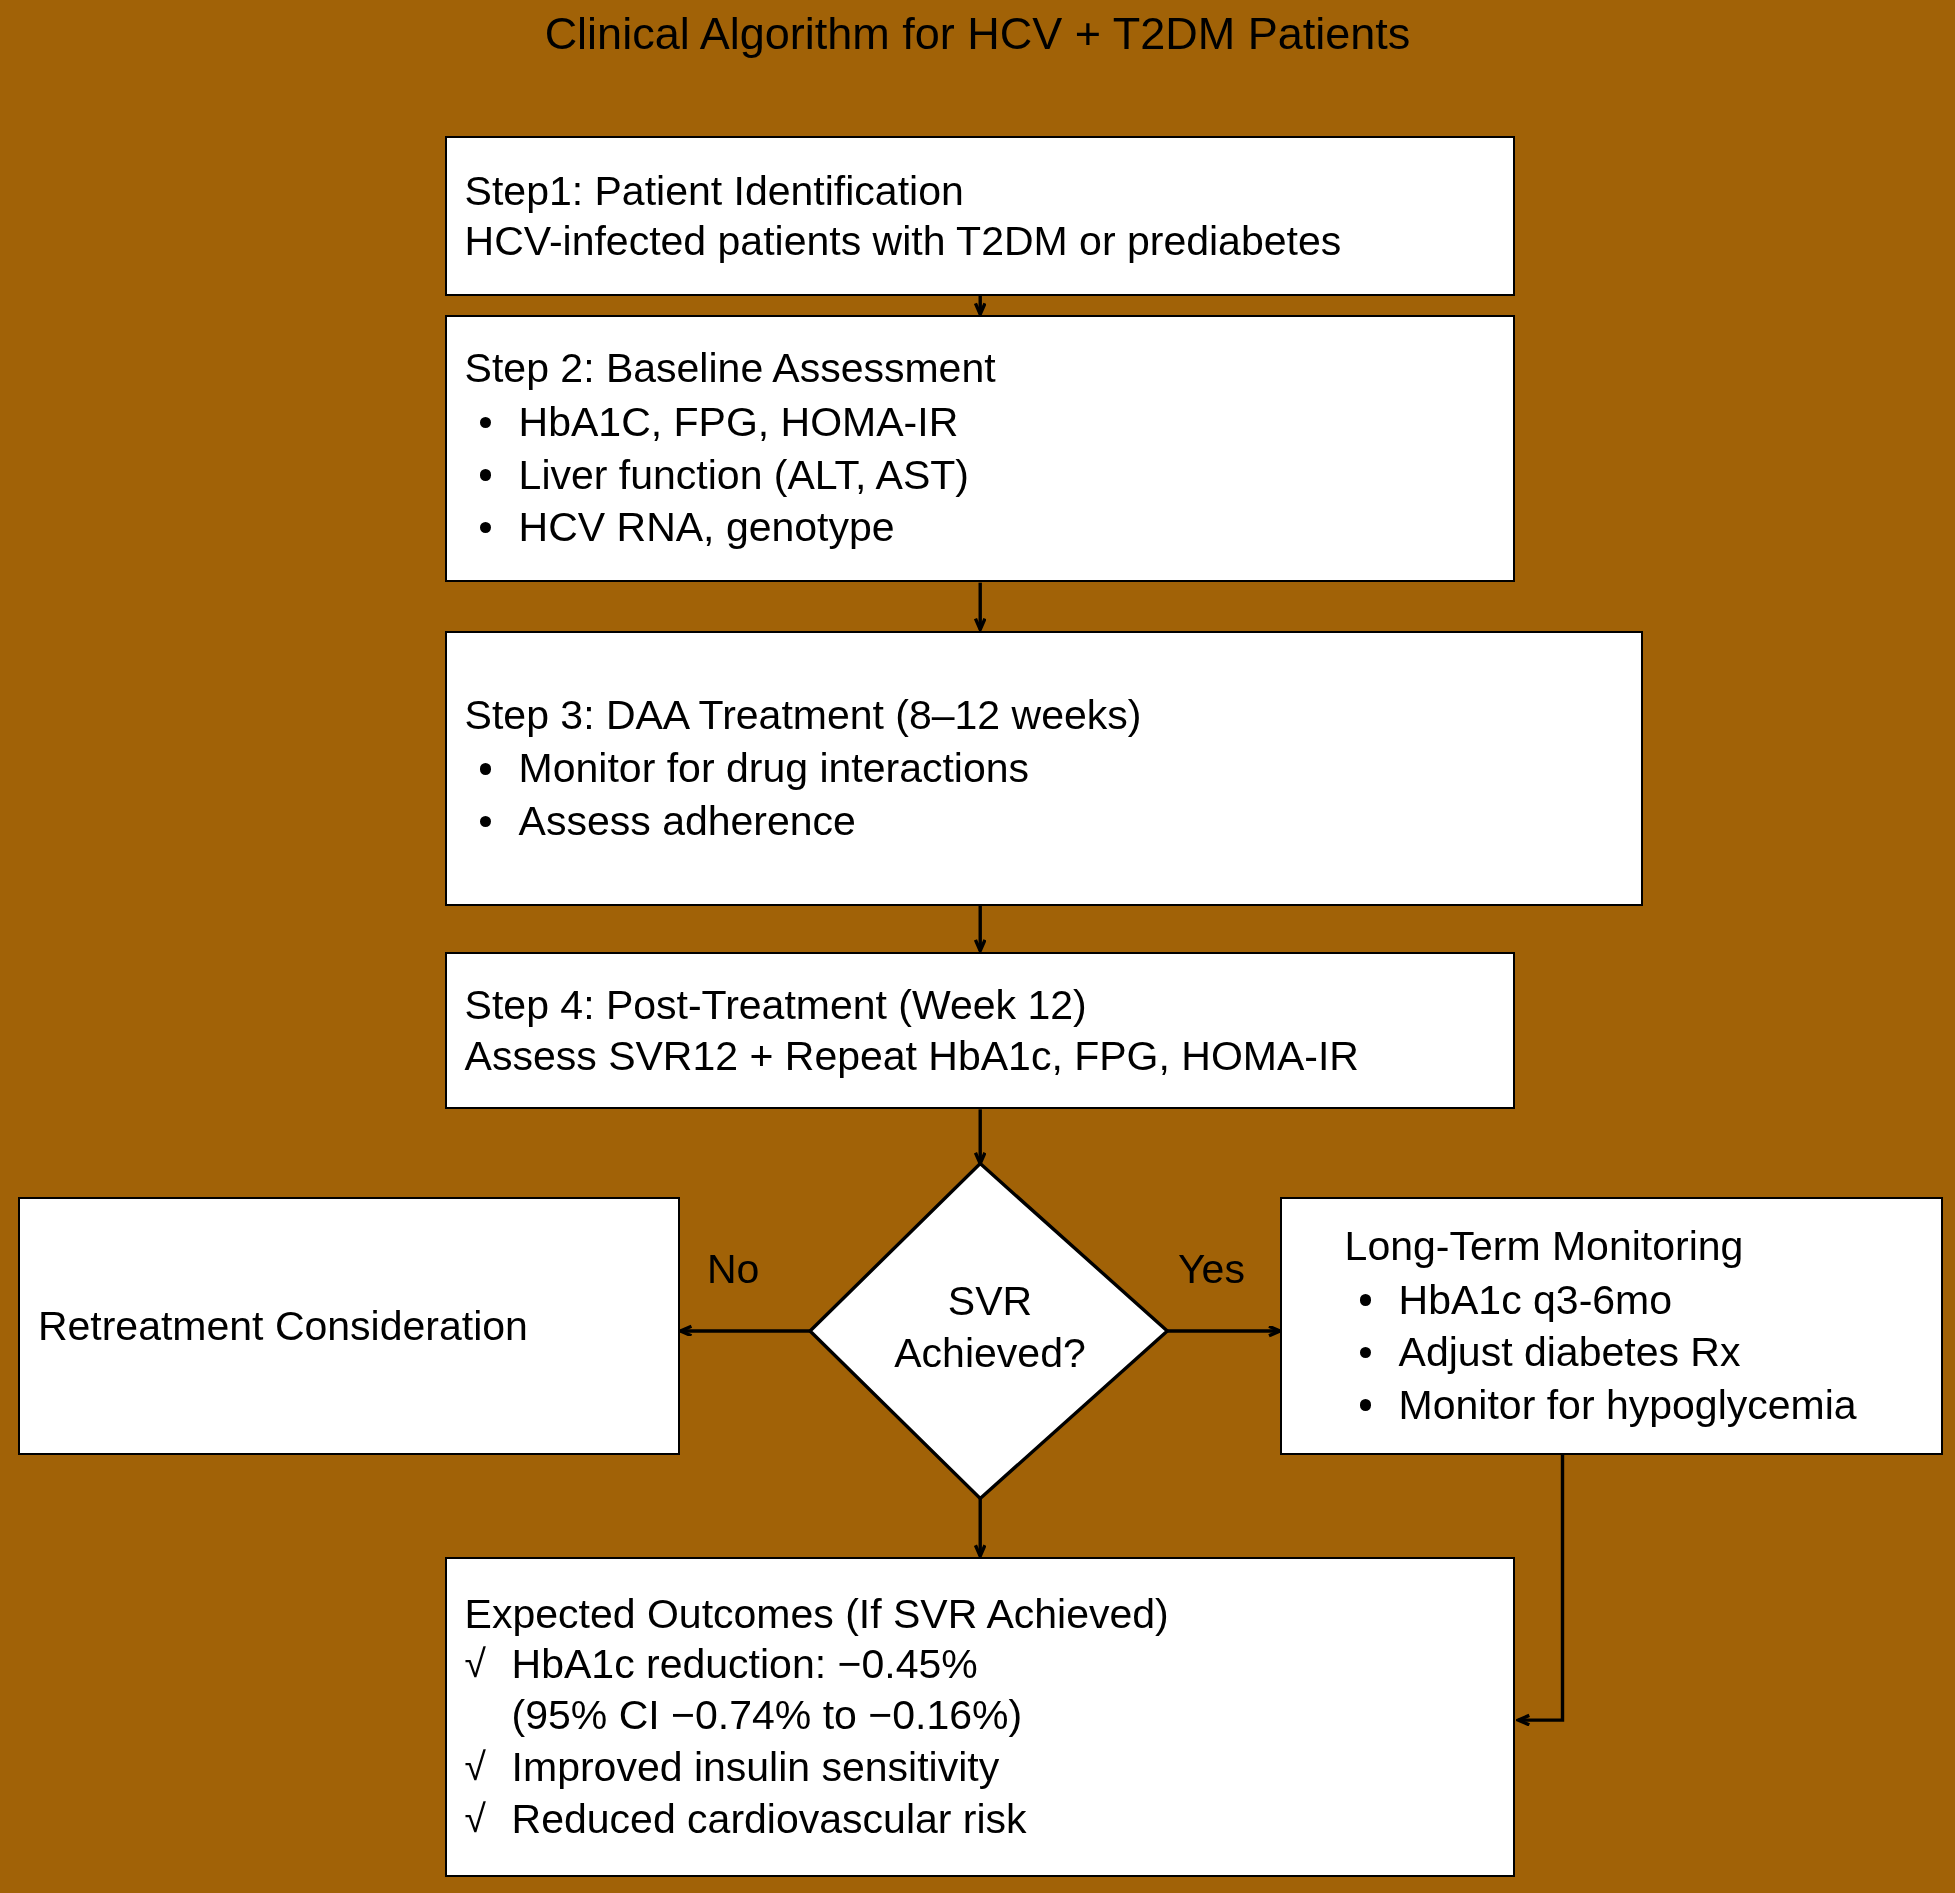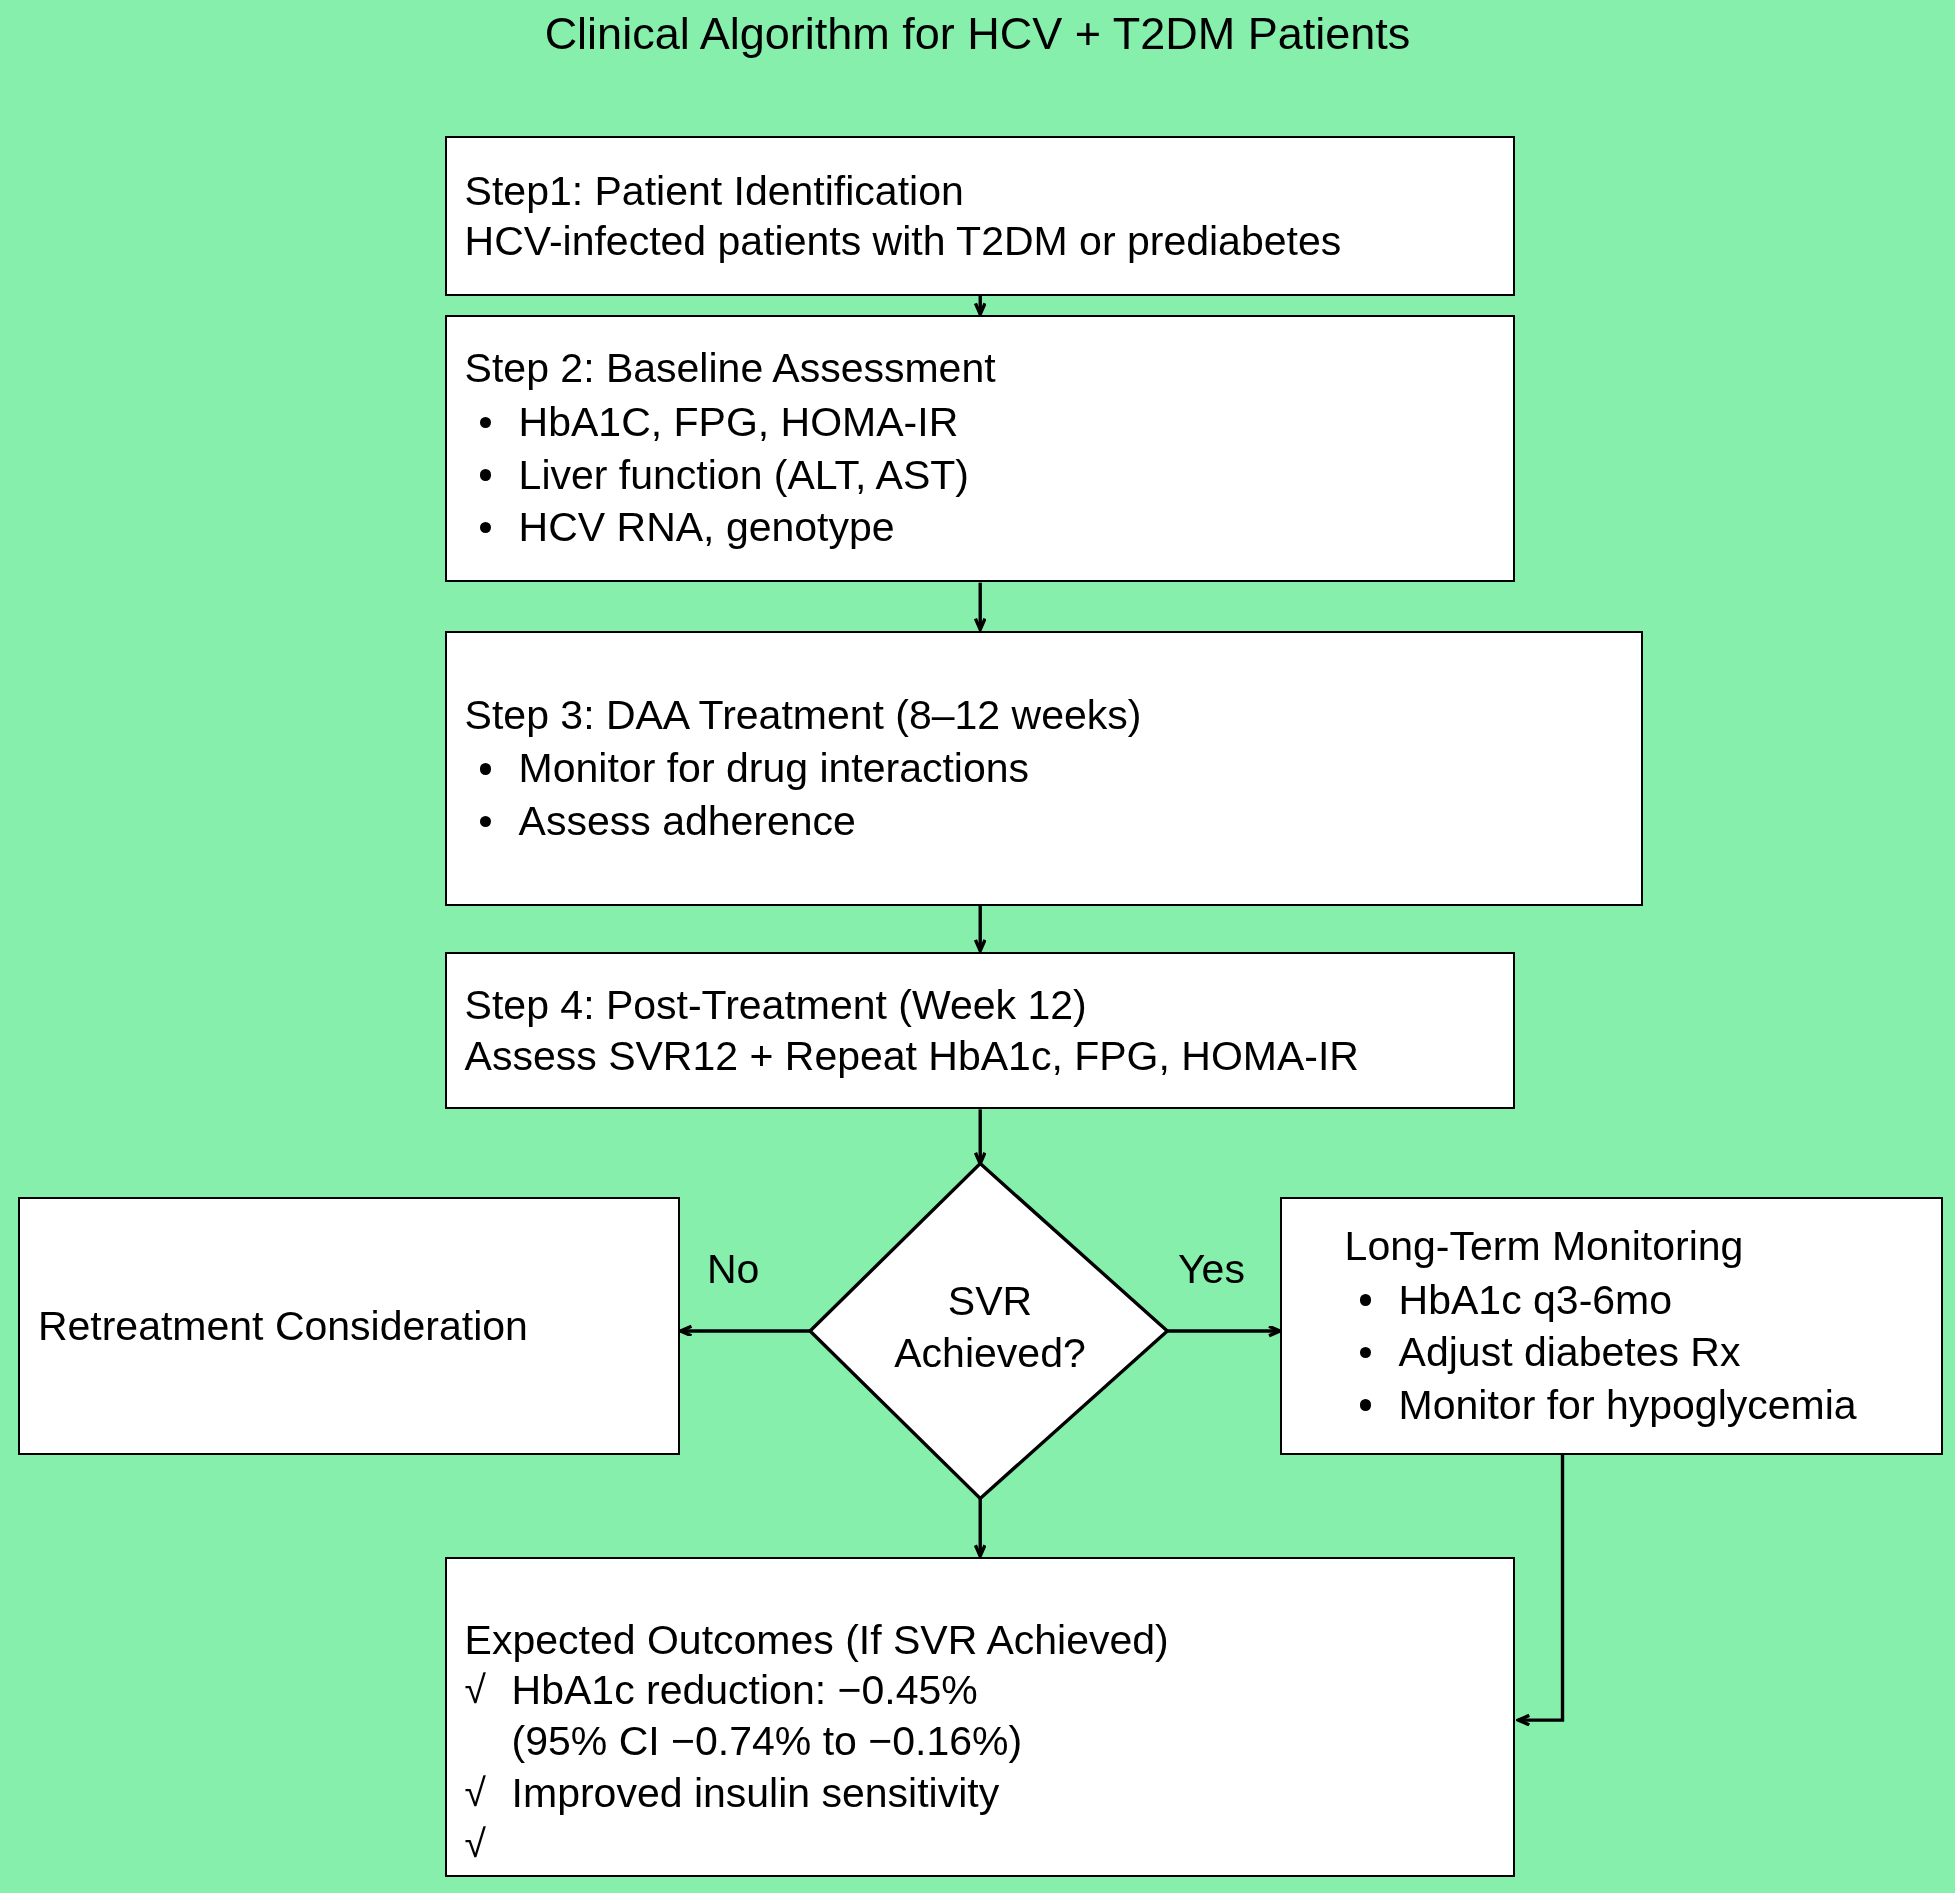--- a/index.html
+++ b/index.html
@@ -8,21 +8,21 @@
     background: #ffffff;
   }
   body {
     font-family: "Liberation Sans", sans-serif;
     color: #000000;
   }
   #page {
     position: relative;
     width: 1955px;
     height: 1894px;
-    background: #86efac;
+    background: #a16207;
     overflow: hidden;
   }
   #flow-svg {
     position: absolute;
     left: 0;
     top: 0;
     width: 1955px;
     height: 1894px;
   }
   .node {
@@ -229,19 +229,20 @@
           <span class="check-mark">√</span>
           <span>HbA1c reduction: −0.45%</span>
           <span class="cont-line">(95% CI −0.74% to −0.16%)</span>
         </li>
         <li>
           <span class="check-mark">√</span>
           <span>Improved insulin sensitivity</span>
         </li>
         <li>
           <span class="check-mark">√</span>
+          <span>Reduced cardiovascular risk</span>
         </li>
       </ul>
     </div>
   </div>
 
 </div>
 
 
 </body></html>

